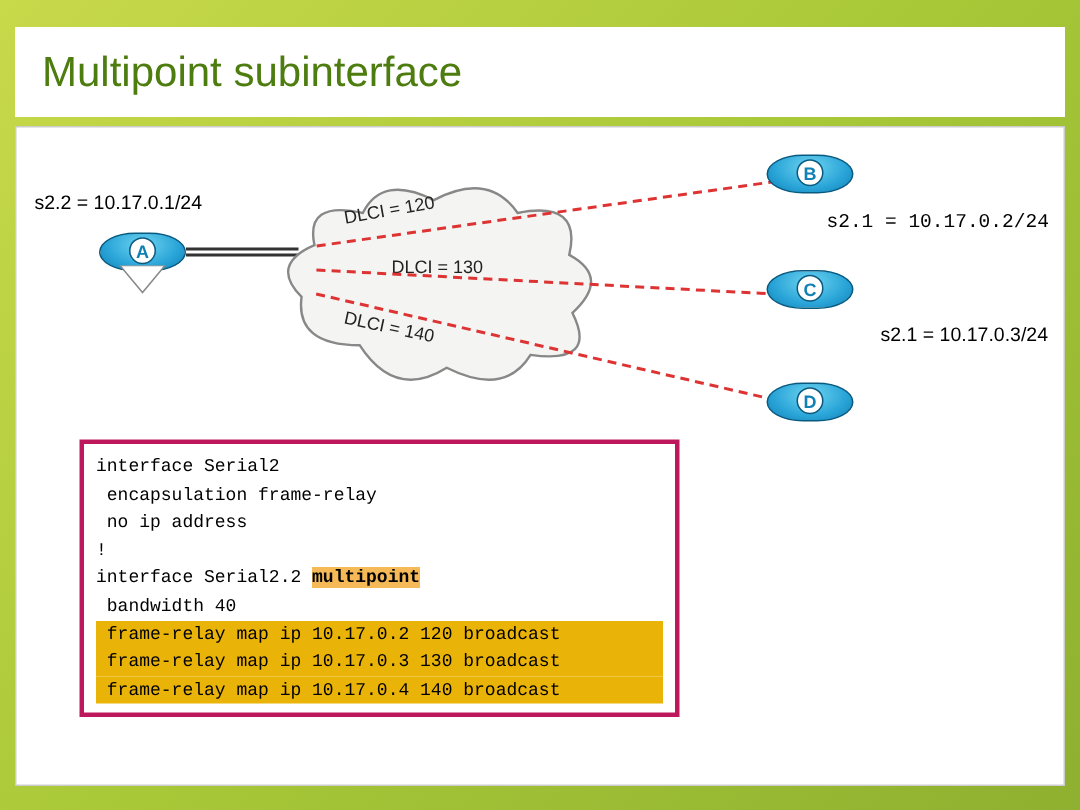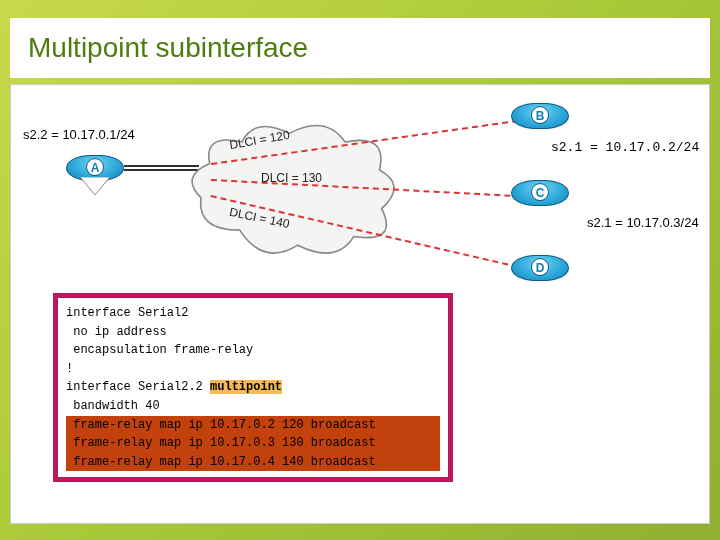--- a/index.html
+++ b/index.html
@@ -83,30 +83,30 @@
     height: 6px;
     border-top: 2px solid #333;
     border-bottom: 2px solid #333;
     background: #fff;
   }
   
   .config {
     position: absolute;
     left: 42px; top: 208px;
     width: 400px;
-    border: 5px solid #be185d;
+    border: 3px solid #be185d;
     font-family: "Courier New", monospace;
     font-size: 12px;
     line-height: 1.55;
     padding: 6px 8px;
     background: #fff;
   }
   .config .row { white-space: pre; }
   .config .hl { background: #f5b957; display: inline; font-weight: bold; }
-  .config .hlrow { background: #c2410c; display: block; }
+  .config .hlrow { background: #eab308; display: block; }
 </style>
 </head>
 <body>
 
 <div class="title-bar">Multipoint subinterface</div>
 
 <div class="content">
 
   <div class="net-label" style="left:12px; top:42px;">s2.2 = 10.17.0.1/24</div>
   <div class="net-label" style="left:540px; top:55px;font-family:Liberation Mono, monospace;">s2.1 = 10.17.0.2/24</div>
@@ -148,22 +148,22 @@
       </div>
   </div>
   <div class="router" style="left:500px; top:170px;">
     <div class="router-body">
         <div class="lbl">D</div>
       </div>
   </div>
 
   <div class="config">
     <div class="row">interface Serial2</div>
+    <div class="row"> encapsulation frame-relay</div>
     <div class="row"> no ip address</div>
-    <div class="row"> encapsulation frame-relay</div>
     <div class="row">!</div>
     <div class="row"><span>interface Serial2.2 </span><span class="hl">multipoint</span></div>
     <div class="row"> bandwidth 40</div>
     <div class="hlrow row"> frame-relay map ip 10.17.0.2 120 broadcast</div>
     <div class="hlrow row"> frame-relay map ip 10.17.0.3 130 broadcast</div>
     <div class="hlrow row"> frame-relay map ip 10.17.0.4 140 broadcast</div>
   </div>
 
 </div>
 

